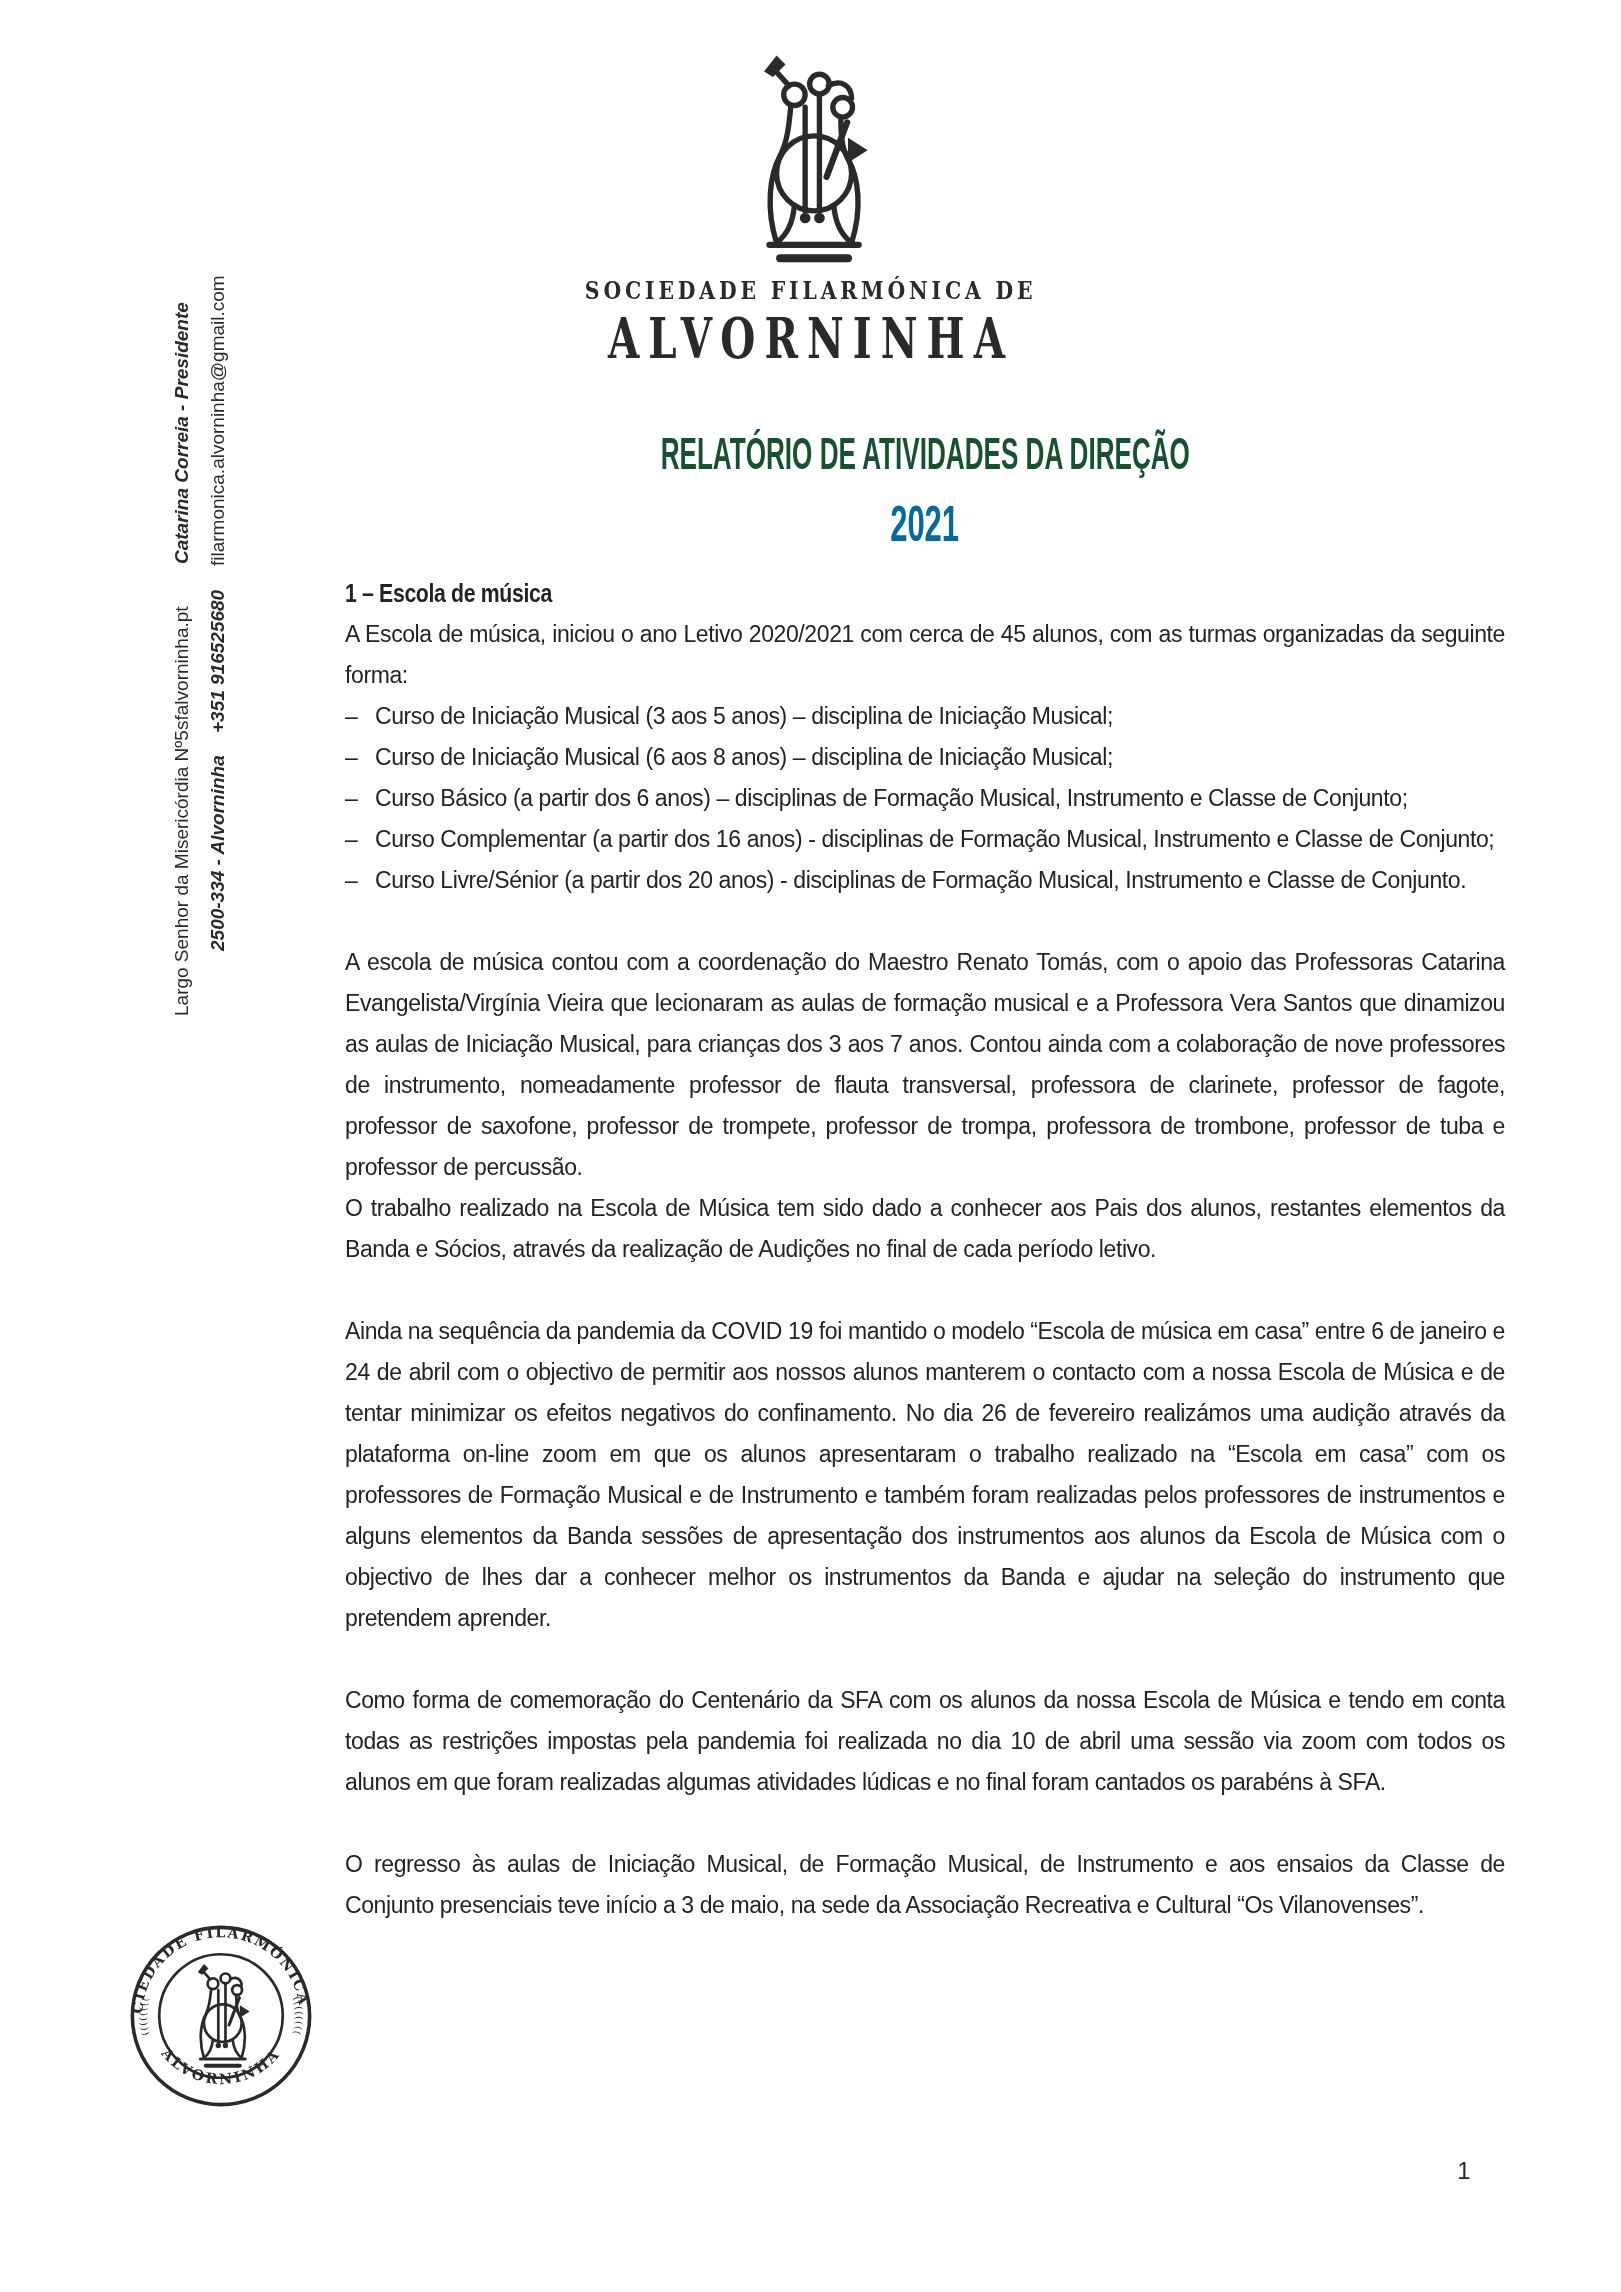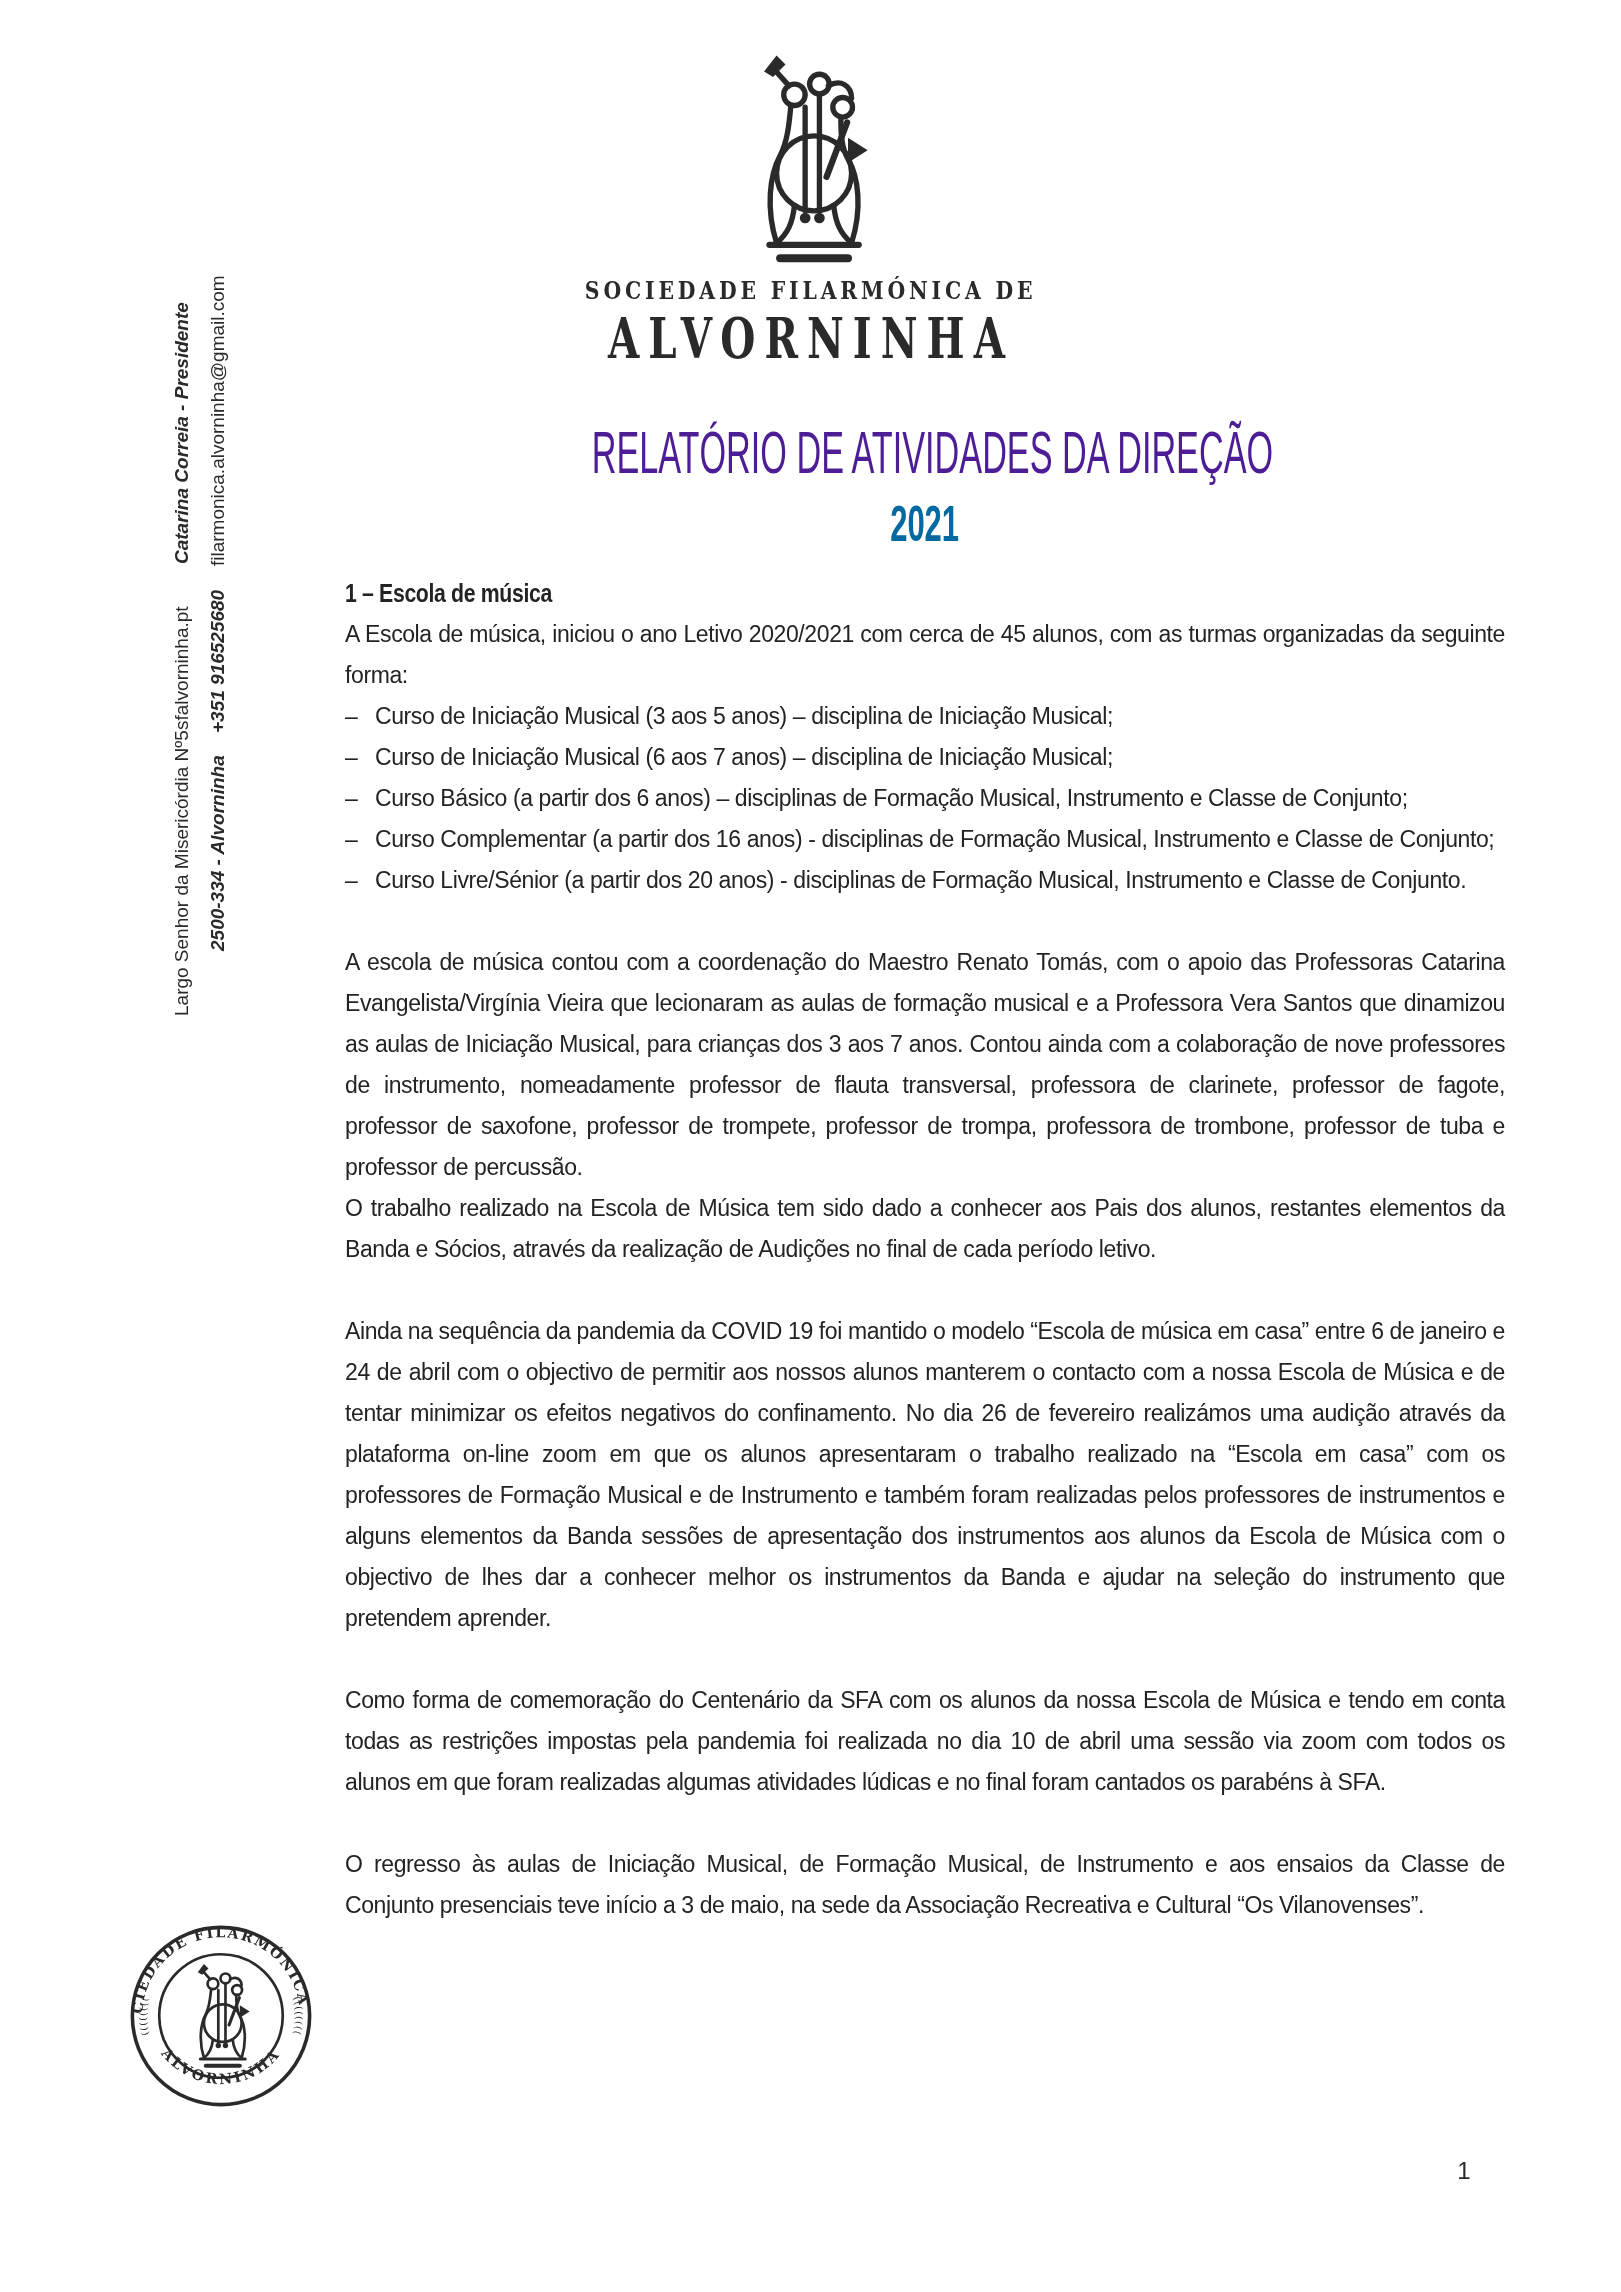--- a/index.html
+++ b/index.html
@@ -12,21 +12,21 @@
   .logo-wrap { position:absolute; left:0; right:0; top:50px; text-align:center; }
   .org-line1 { margin-top:7.2px; font-family:"DejaVu Serif", serif; font-weight:bold;
                font-size:24px; letter-spacing:4.5px; color:#2a2a2a; }
   .org-line1 > span { display:inline-block; transform:scaleX(0.85); white-space:nowrap; }
   .org-line2 { margin-top:0px; font-family:"DejaVu Serif", serif; font-weight:bold;
                font-size:56px; letter-spacing:12.5px; color:#2a2a2a; }
   .org-line2 > span { display:inline-block; transform:scaleX(0.72); white-space:nowrap; }
 
   
   .title-wrap { position:absolute; left:345px; width:1160px; top:430px; text-align:center; }
-  .doc-title { font-weight:normal; font-size:59px; color:#4c1d95; line-height:47px; }
+  .doc-title { font-weight:bold; font-size:45px; color:#14532d; line-height:47px; }
   .doc-title > span { display:inline-block; transform:scaleX(0.58); white-space:nowrap; }
   .doc-year { margin-top:18px; font-weight:bold; font-size:50px; color:#0369a1; }
   .doc-year > span { display:inline-block; transform:scaleX(0.62); white-space:nowrap; }
 
   
   .vtext { position:absolute; white-space:nowrap; transform-origin:0 0;
            transform:rotate(-90deg); font-size:19px; line-height:22.4px; color:#2a2a2a; }
   .vtext.ital { font-style:italic; font-weight:bold; }
 
   
@@ -97,21 +97,21 @@
 
     <p>A Escola de música, iniciou o ano Letivo 2020/2021 com cerca de 45 alunos, com as turmas organizadas da seguinte forma:</p>
 
     <ul class="courses">
       <li>
         <span class="li-marker">–</span>
         <span class="li-text">Curso de Iniciação Musical (3 aos 5 anos) – disciplina de Iniciação Musical;</span>
       </li>
       <li>
         <span class="li-marker">–</span>
-        <span class="li-text">Curso de Iniciação Musical (6 aos 7 anos) – disciplina de Iniciação Musical;</span>
+        <span class="li-text">Curso de Iniciação Musical (6 aos 8 anos) – disciplina de Iniciação Musical;</span>
       </li>
       <li>
         <span class="li-marker">–</span>
         <span class="li-text">Curso Básico (a partir dos 6 anos) – disciplinas de Formação Musical, Instrumento e Classe de Conjunto;</span>
       </li>
       <li>
         <span class="li-marker">–</span>
         <span class="li-text">Curso Complementar (a partir dos 16 anos) - disciplinas de Formação Musical, Instrumento e Classe de Conjunto;</span>
       </li>
       <li>

